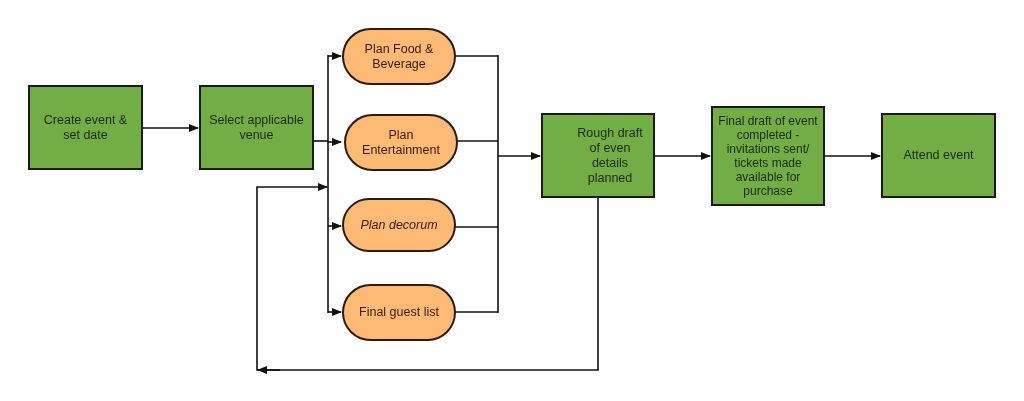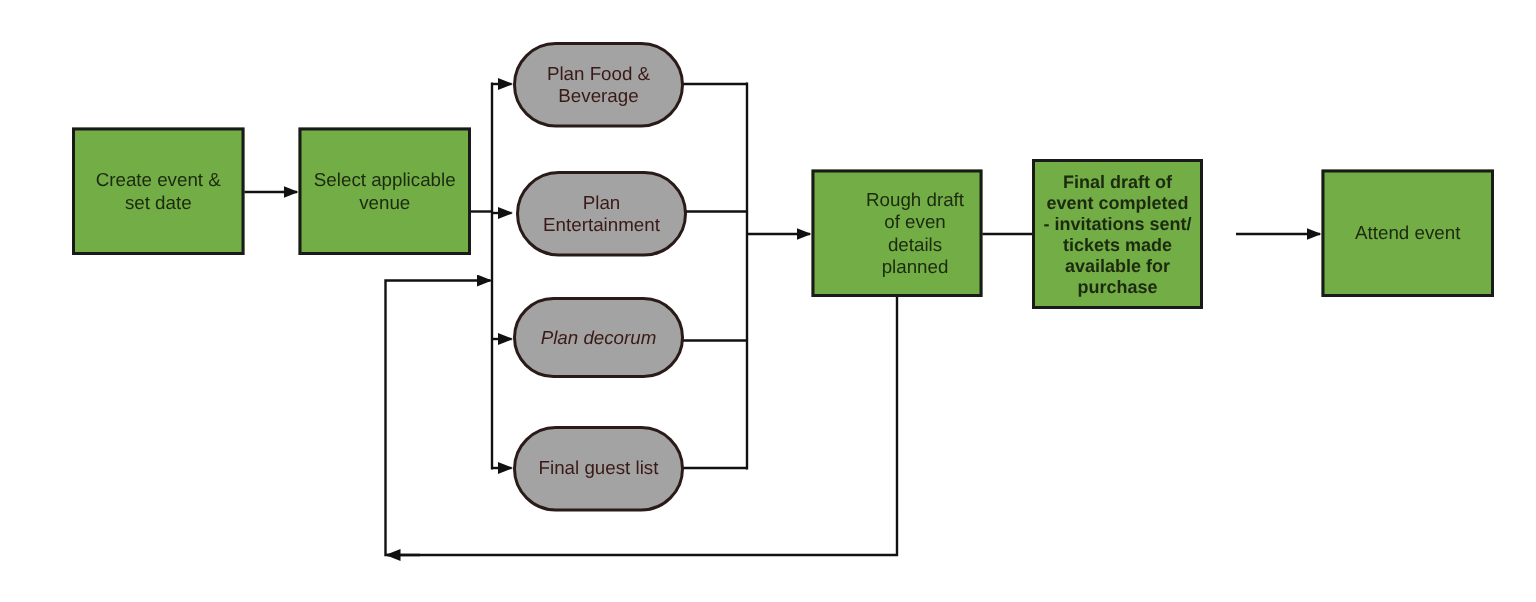--- a/index.html
+++ b/index.html
@@ -1,21 +1,21 @@
 <!DOCTYPE html>
 <html><head>
 <meta charset="utf-8">
 <style>
   html,body{margin:0;padding:0;background:#fff;}
   body{width:1024px;height:401px;position:relative;overflow:hidden;font-family:"Liberation Sans",sans-serif;}
   svg{position:absolute;left:0;top:0;}
   .node{position:absolute;box-sizing:border-box;display:flex;align-items:center;justify-content:center;text-align:center;
         font-size:12.5px;line-height:15px;color:#1c2a10;border:2px solid #1a1a1a;padding:4px;}
   .green{background:#73ad45;}
-  .pink{background:#a3a3a3;border-radius:30px;color:#3a1a16;border-color:#2a1a18;}
+  .pink{background:#fdba74;border-radius:30px;color:#3a1a16;border-color:#2a1a18;}
 </style>
 </head>
 <body>
 
 <svg width="1024" height="401">
   <defs>
     <marker id="ah" markerWidth="10" markerHeight="8" refX="9" refY="4" orient="auto" markerUnits="userSpaceOnUse">
       <path d="M0,0 L10,4 L0,8 Z" fill="#111"></path>
     </marker>
   </defs>
@@ -33,39 +33,39 @@
     <line x1="455" y1="312" x2="498" y2="312"></line>
     <line x1="498" y1="55" x2="498" y2="313"></line>
     <line x1="498" y1="156" x2="540" y2="156" marker-end="url(#ah)"></line>
     <line x1="654" y1="156" x2="710" y2="156" marker-end="url(#ah)"></line>
     <line x1="824" y1="156" x2="880" y2="156" marker-end="url(#ah)"></line>
     <polyline points="598,197 598,370 257,370 257,187 327,187" marker-end="url(#ah)"></polyline>
     <line x1="280" y1="370" x2="258" y2="370" marker-end="url(#ah)"></line>
   </g>
 </svg>
 
-<div class="node green" style="left:28px;top:85px;width:115px;height:85px;margin-left:20px;">
+<div class="node green" style="left:28px;top:85px;width:115px;height:85px;">
   <span>Create event &amp; set date</span>
 </div>
 <div class="node green" style="left:199px;top:85px;width:115px;height:85px;">
   <span>Select applicable venue</span>
 </div>
 <div class="node pink" style="left:342px;top:28px;width:114px;height:57px;">
   <span>Plan Food &amp; Beverage</span>
 </div>
 <div class="node pink" style="left:344px;top:114px;width:114px;height:57px;">
   <span>Plan Entertainment</span>
 </div>
 <div class="node pink" style="left:342px;top:198px;width:114px;height:54px;font-style:italic;">
   <span>Plan decorum</span>
 </div>
 <div class="node pink" style="left:342px;top:284px;width:114px;height:57px;">
   <span>Final guest list</span>
 </div>
 <div class="node green" style="left:541px;top:113px;width:114px;height:85px;padding-left:28px;">
   <span>Rough draft of even details planned</span>
 </div>
-<div class="node green" style="left:688px;top:106px;width:114px;height:100px;font-size:12px;line-height:14px;font-weight:bold;">
+<div class="node green" style="left:711px;top:106px;width:114px;height:100px;font-size:12px;line-height:14px;">
   <span>Final draft of event completed - invitations sent/ tickets made available for purchase</span>
 </div>
 <div class="node green" style="left:881px;top:113px;width:115px;height:85px;align-items:center;">
   <span>Attend event</span>
 </div>
 
 </body></html>

